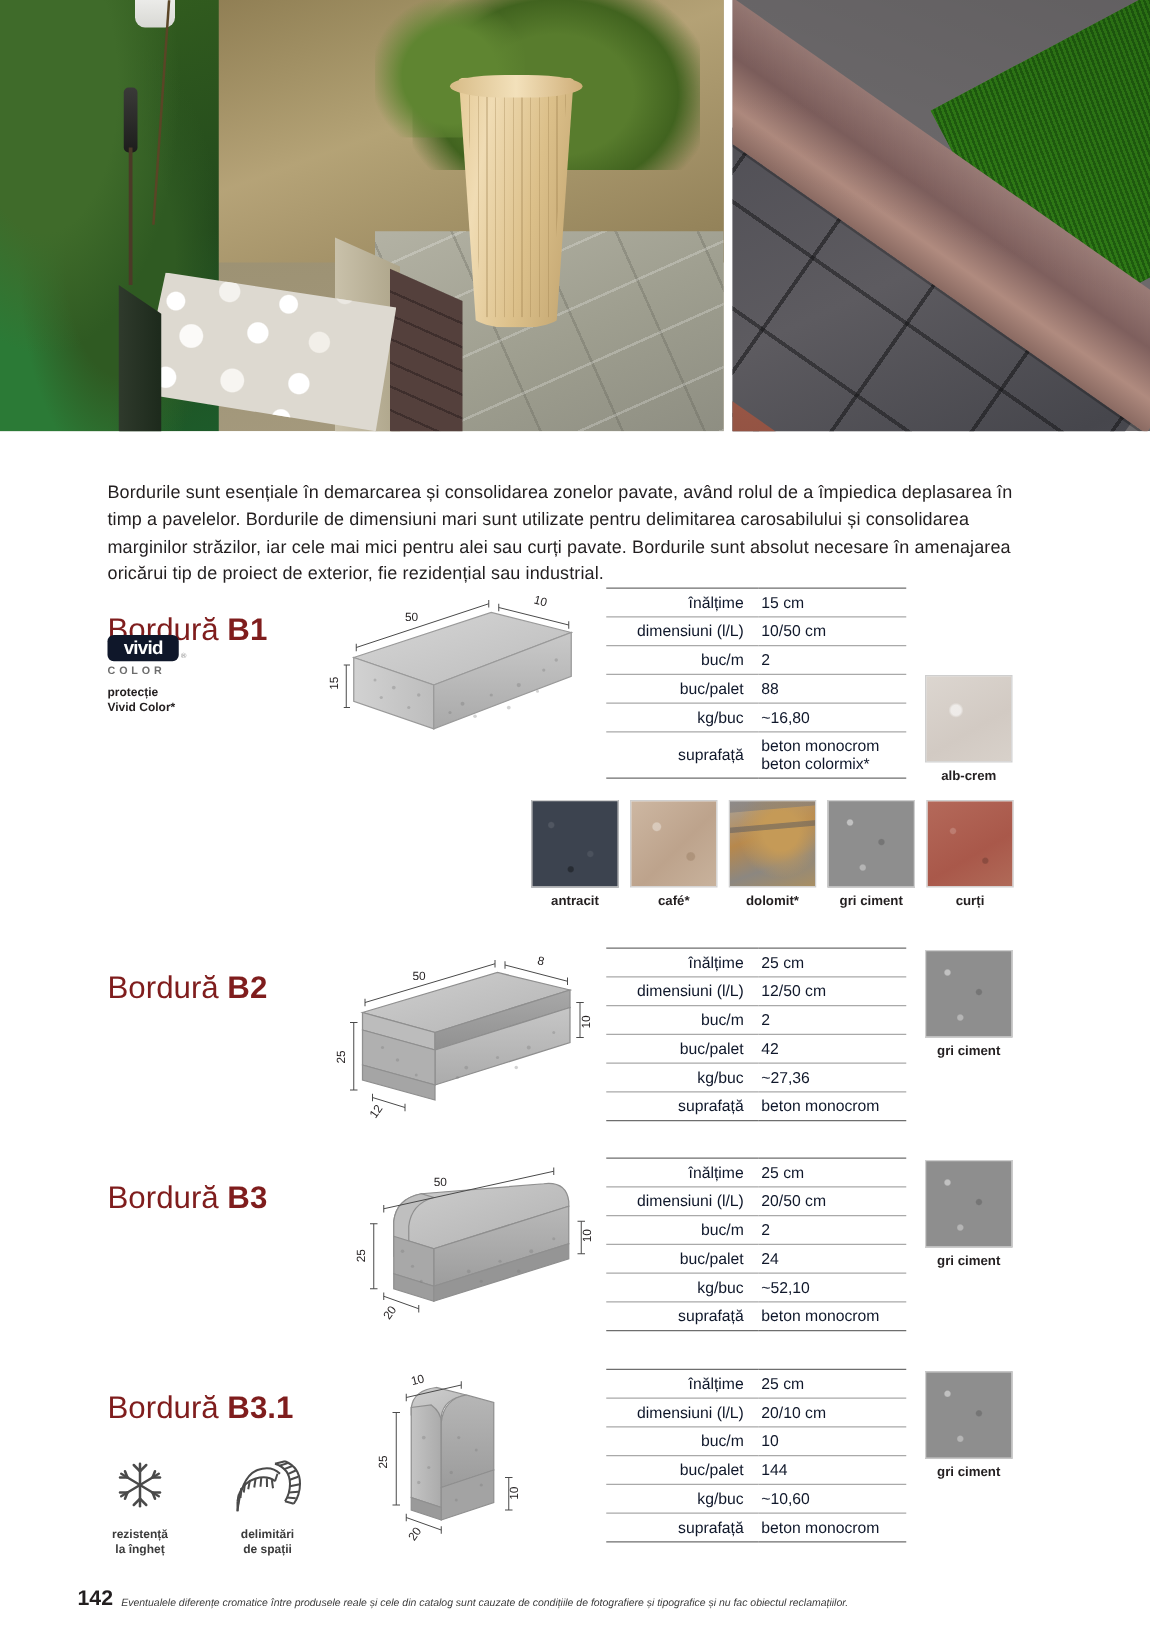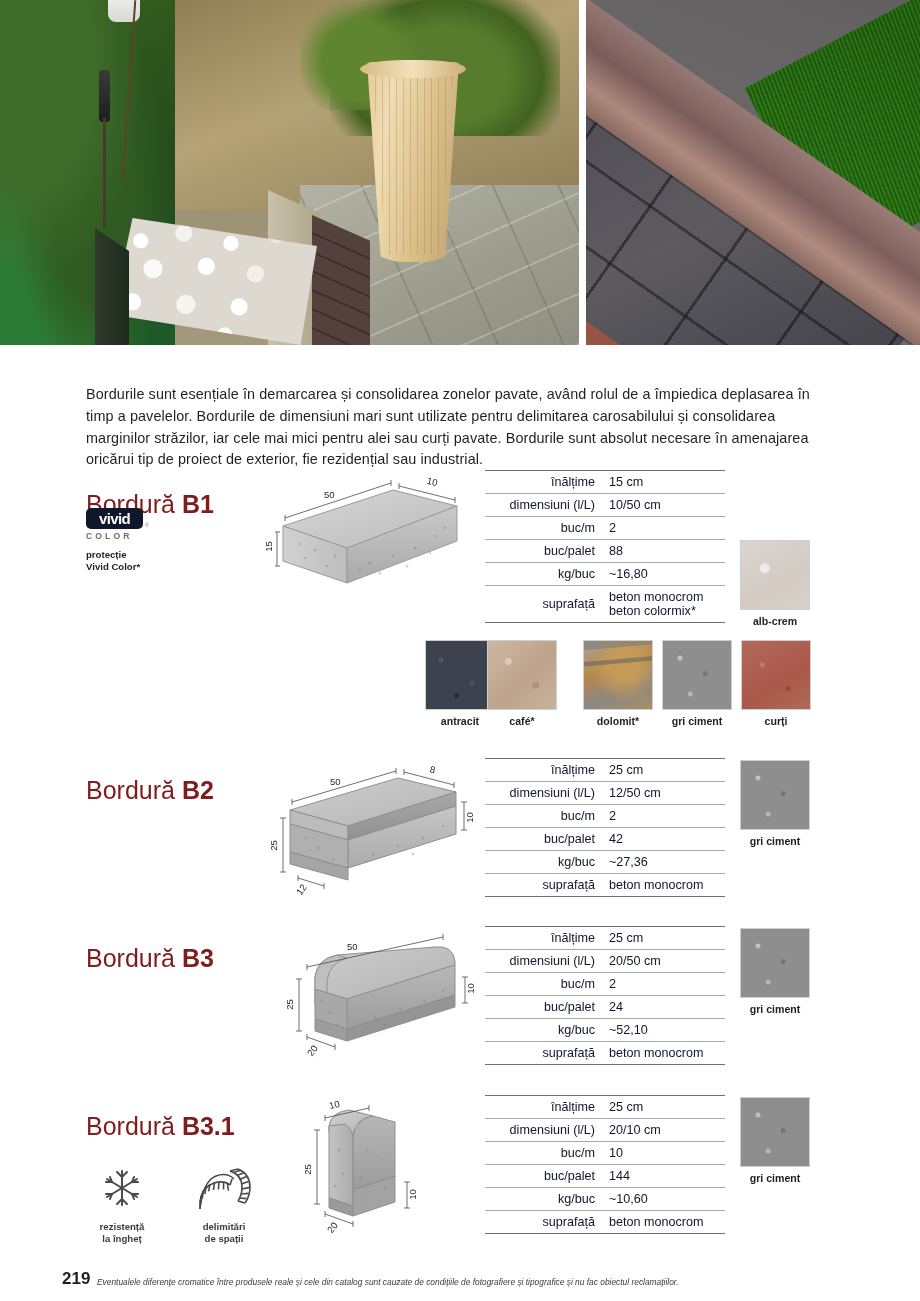--- a/index.html
+++ b/index.html
@@ -156,21 +156,21 @@
       linear-gradient(150deg,#b4695a,#a9584a 60%,#b06a58);}
   .tex-albcrem{background:
       radial-gradient(circle at 35% 40%,rgba(255,255,255,.6) 0 4px,transparent 6px),
       linear-gradient(150deg,#dcd6d0,#d2cac3 60%,#d8d1ca);}
 
   
   .drawing{position:absolute;}
   .dim{position:absolute;font-size:9.5px;color:#231f20;font-weight:400;}
 
   
-  .features{position:absolute;left:86px;top:1165px;display:flex;gap:30px;}
+  .features{position:absolute;left:76px;top:1165px;display:flex;gap:30px;}
   .feat{width:72px;text-align:center;}
   .feat-lbl{margin-top:6px;font-size:9.6px;line-height:11.5px;font-weight:700;color:#3b3b3b;}
 
   
   .footer{position:absolute;left:0;bottom:26px;width:920px;}
   .pagenum{position:absolute;left:62px;top:-6px;font-size:17px;font-weight:700;color:#231f20;}
   .disclaimer{position:absolute;left:97px;top:2px;font-size:8.4px;color:#3b3b3b;letter-spacing:0;font-style:italic;}
 </style>
 </head>
 <body>
@@ -311,21 +311,21 @@
   </table>
 
   <div class="sw" style="left:740px;top:540px">
     <div class="sw-box tex-albcrem"></div>
     <div class="sw-lbl">alb-crem</div>
   </div>
   <div class="sw" style="left:425px;top:640px">
     <div class="sw-box tex-antracit"></div>
     <div class="sw-lbl">antracit</div>
   </div>
-  <div class="sw" style="left:487px;top:640px">
+  <div class="sw" style="left:504px;top:640px">
     <div class="sw-box tex-cafe"></div>
     <div class="sw-lbl">café*</div>
   </div>
   <div class="sw" style="left:583px;top:640px">
     <div class="sw-box tex-dolomit"></div>
     <div class="sw-lbl">dolomit*</div>
   </div>
   <div class="sw" style="left:662px;top:640px">
     <div class="sw-box tex-gri"></div>
     <div class="sw-lbl">gri ciment</div>
@@ -664,17 +664,17 @@
         </g>
       </svg>
       <div class="feat-lbl">
         <div>delimitări</div>
         <div>de spații</div>
       </div>
     </div>
   </div>
 
   <div class="footer">
-    <div class="pagenum">219</div>
+    <div class="pagenum">142</div>
     <div class="disclaimer">Eventualele diferențe cromatice între produsele reale și cele din catalog sunt cauzate de condițiile de fotografiere și tipografice și nu fac obiectul reclamațiilor.</div>
   </div>
 
 </div>
 
 </body></html>

